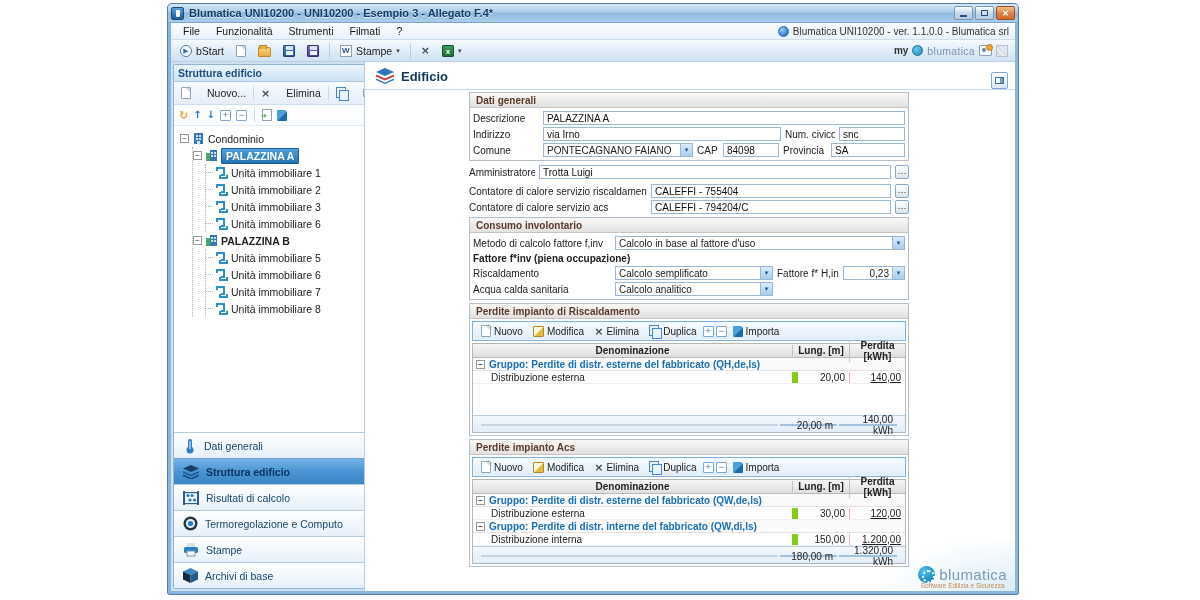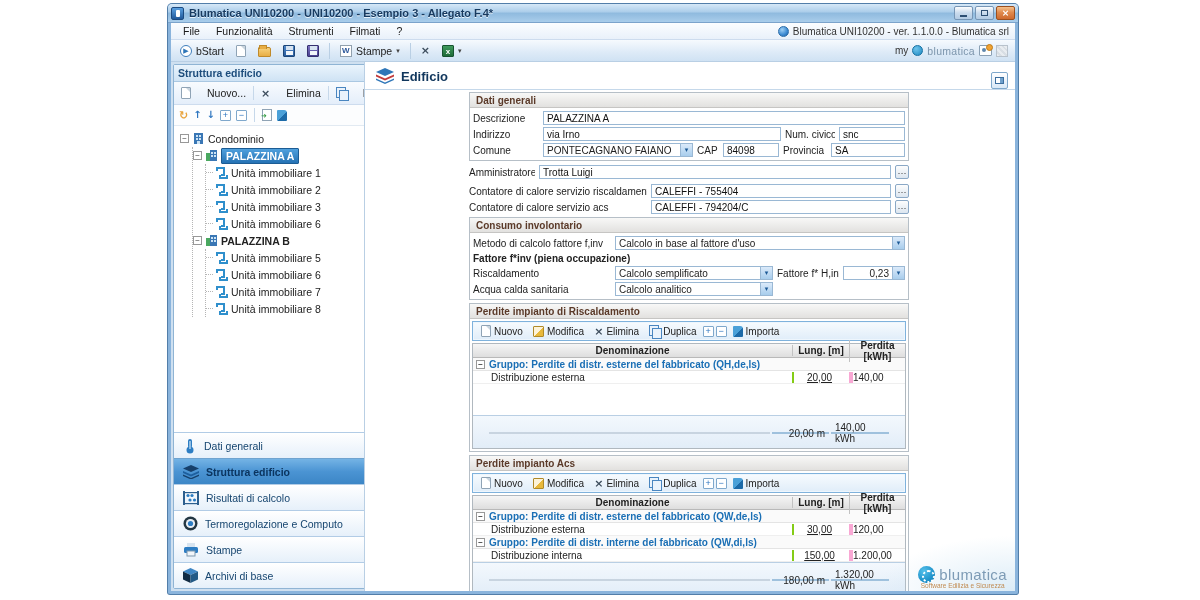--- a/index.html
+++ b/index.html
@@ -51,21 +51,21 @@
   .icon-floppy::before { content:""; position:absolute; left:2px; top:0; width:7px; height:4px; background:#d7e4f2; }
   .icon-floppy::after { content:""; position:absolute; left:2px; bottom:1px; width:7px; height:4px; background:#f2f6fa; }
   .icon-floppy.alt { background:linear-gradient(#7d74c2,#4a4190); border-color:#363070; }
   .icon-word { width:12px; height:12px; background:#fff; border:1px solid #90a0ae; position:relative; }
   .icon-word::after { content:"W"; position:absolute; left:1px; top:1px; font-size:8px; font-weight:bold; color:#2b579a; line-height:1; }
   .icon-xcut { color:#3c4c5c; font-weight:bold; font-size:11px; line-height:1; }
   .icon-excel { width:12px; height:12px; background:linear-gradient(#3f9a5c,#1e6b38); border:1px solid #175430; border-radius:1px;
                 color:#fff; font-size:8px; font-weight:bold; text-align:center; line-height:11px; }
   .dd-arrow { font-size:7px; color:#444; }
   .toolbar-right { margin-left:auto; display:flex; align-items:center; gap:4px; padding-right:3px; }
-  .brand-my { font-size:10px; font-weight:normal; color:#333; }
+  .brand-my { font-size:10px; font-weight:bold; color:#333; }
   .brand-dot { width:11px; height:11px; border-radius:50%; background:radial-gradient(circle at 35% 30%, #6fc4ec, #1f8ac2); border:1px solid #1570a2; }
   .brand-name { font-size:10.5px; color:#7c95ac; letter-spacing:0.3px; }
   .icon-contact { width:13px; height:11px; background:#fdfefe; border:1px solid #8aa0b4; border-radius:1px; position:relative; }
   .icon-contact::before { content:""; position:absolute; left:2px; top:2px; width:4px; height:4px; border-radius:50%; background:#5f87ad; }
   .icon-contact::after { content:""; position:absolute; right:-2px; top:-2px; width:5px; height:5px; border-radius:50%; background:#f0a232; border:1px solid #c07b18; }
   .icon-disabled { width:12px; height:12px; border:1px solid #b8c2cc; background:repeating-linear-gradient(45deg,#e8ecf0,#e8ecf0 2px,#d8dee4 2px,#d8dee4 4px); }
 
   
   .app-body { flex:1; display:flex; min-height:0; background:#cfe0f0; }
 
@@ -152,24 +152,24 @@
   .ltable { margin:2px; border:1px solid #b0b8bf; }
   .lhead { display:flex; height:14px; background:linear-gradient(#f6f6f6,#dedede); border-bottom:1px solid #b9b9b9;
            font-weight:bold; font-size:10px; align-items:center; }
   .lh-den { flex:1; text-align:center; } 
   .col-lung { width:57px; flex:0 0 57px; text-align:center; border-left:1px solid #c2c2c2; }
   .col-perd { width:56px; flex:0 0 56px; text-align:center; border-left:1px solid #c2c2c2; }
   .grow { height:13px; display:flex; align-items:center; gap:4px; padding-left:3px; background:#fafafa;
           color:#1a6fb5; font-weight:bold; font-size:10px; border-bottom:1px solid #e4e4e4; white-space:nowrap; overflow:hidden; }
   .drow { height:13px; display:flex; font-size:10px; border-bottom:1px solid #efefef; align-items:center; }
   .d-name { flex:1; padding-left:18px; white-space:nowrap; overflow:hidden; }
-  .d-num { width:57px; flex:0 0 57px; text-align:center; padding-right:4px; border-left:2px solid #84cc16;text-decoration:underline; }
-  .d-num2 { width:56px; flex:0 0 56px; padding-right:4px; border-left:4px solid #f9a8d4; }
+  .d-num { width:57px; flex:0 0 57px; text-align:right; padding-right:4px; border-left:6px solid #84cc16; }
+  .d-num2 { width:56px; flex:0 0 56px; text-align:right; padding-right:4px; border-left:1px solid #f9a8d4;text-decoration:underline; }
   .spacer30 { height:31px; }
-  .totrow { height:32px; display:flex; gap:2px; padding:16px; background:linear-gradient(#f3f8fd,#e2edf8); border-top:1px solid #b9cfe4; }
+  .totrow { height:17px; display:flex; gap:2px; padding:8px; background:linear-gradient(#f3f8fd,#e2edf8); border-top:1px solid #b9cfe4;text-align:right; }
   .tot-fill { flex:1; border:1px solid #c8d4e0; background:linear-gradient(#ffffff,#eef3f8); }
   .tot-box { border:1px solid #9fc1dd; background:linear-gradient(#fdfefe,#e9f1f9); font-size:10px;
              display:flex; align-items:center; justify-content:flex-end; padding:0 3px; }
   .tot-lung { width:57px; flex:0 0 57px; } .tot-perd { width:58px; flex:0 0 58px; }
 
   
   .blu-logo { position:absolute; right:8px; bottom:2px; display:flex; flex-direction:column; align-items:center; }
   .blu-row { display:flex; align-items:center; gap:4px; }
   .blu-circle { width:17px; height:17px; border-radius:50%; background:radial-gradient(circle at 35% 30%, #55c0ea, #1b8fc8 65%, #0f74ab); position:relative; }
   .blu-circle::after { content:""; position:absolute; left:4px; top:4px; width:9px; height:9px; border-radius:50%;

